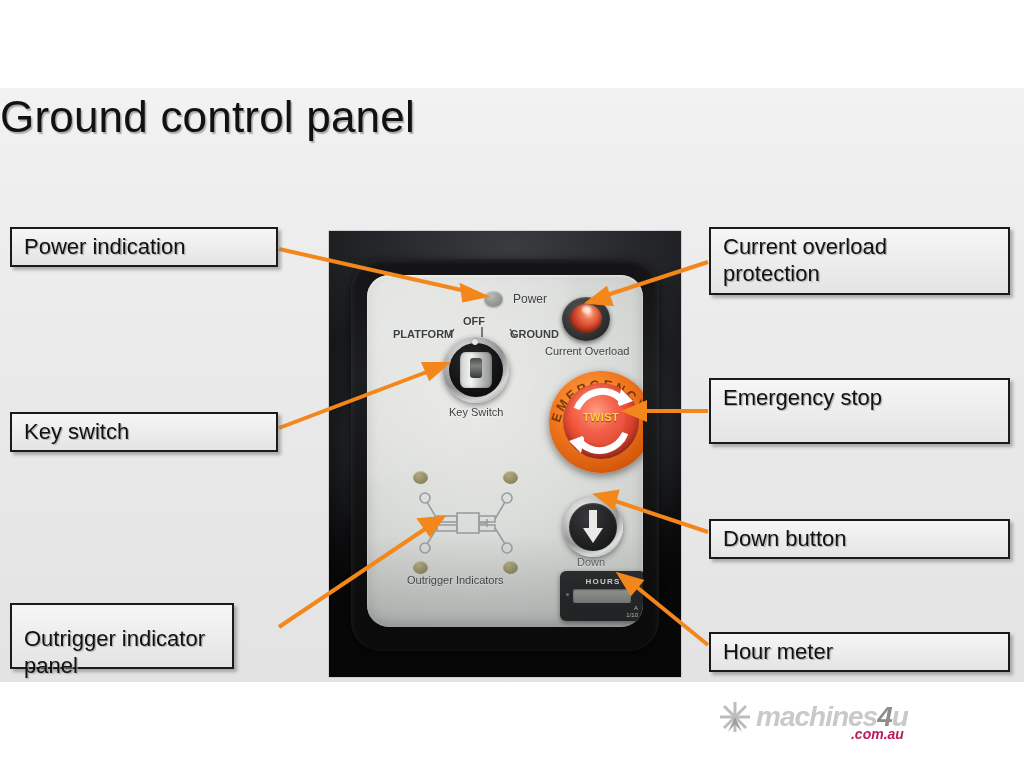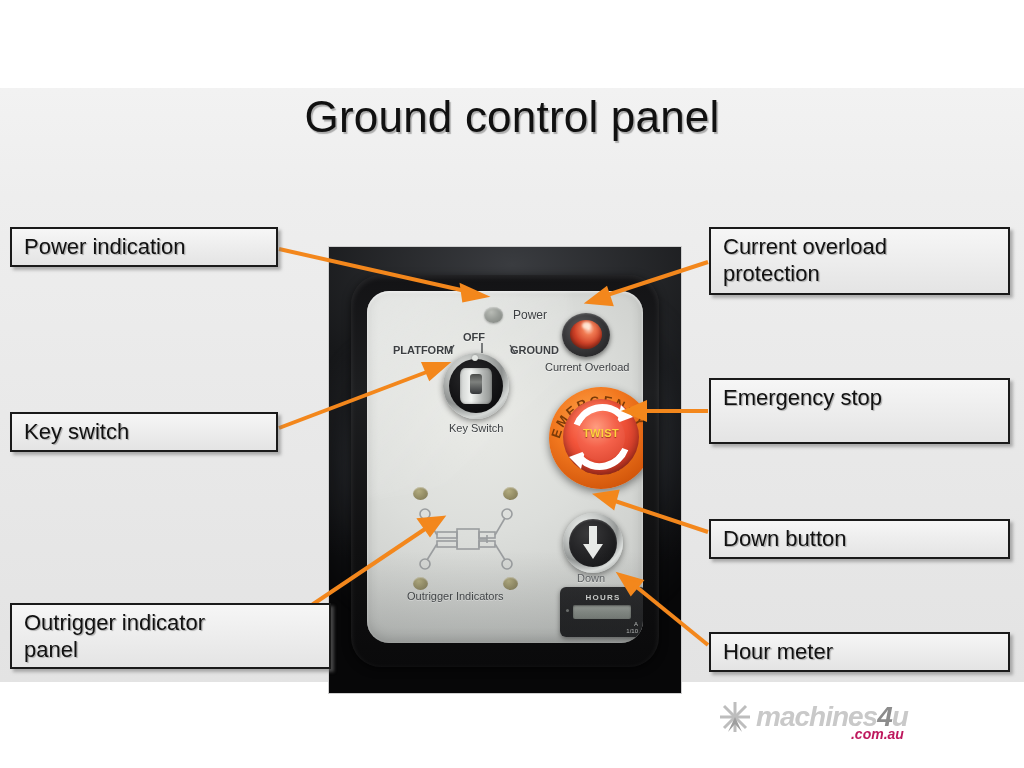--- a/index.html
+++ b/index.html
@@ -31,21 +31,21 @@
   .bg-bottom {
     position: absolute; left: 0; top: 682px; width: 1024px; height: 86px;
     background: #ffffff;
   }
 
   
   #page-title {
     position: absolute;
     left: 0; top: 92px;
     width: 1024px;
-    text-align: center;
+    text-align: left;
     font-size: 44px;
     font-weight: 400;
     color: #111111;
     letter-spacing: 0.2px;
     text-shadow: 1.5px 1.5px 1px rgba(150,150,150,0.75);
   }
 
   
   .callout {
     position: absolute;
@@ -61,21 +61,21 @@
     align-items: center;
   }
   .callout span { display: block; }
 
   
   .leader { position: absolute; left: 0; top: 0; width: 1024px; height: 768px; pointer-events: none; }
 
   
   #photo {
     position: absolute;
-    left: 329px; top: 247px;
+    left: 329px; top: 231px;
     width: 352px; height: 446px;
     overflow: hidden;
     background: #0b0b0c;
     box-shadow: 0 0 0 1px #cfcfcf;
   }
   
   .machine-body {
     position: absolute; inset: 0;
     background:
       radial-gradient(ellipse 140% 70% at 52% 4%, #3a3c40 0%, #17181a 45%, #070708 100%),
@@ -429,21 +429,21 @@
   </svg>
 
   <div class="callout" style="left:10px; top:227px; width:268px; height:40px;align-items:center;">
     <span>Power indication</span>
   </div>
 
   <div class="callout" style="left:10px; top:412px; width:268px; height:40px;">
     <span>Key switch</span>
   </div>
 
-  <div class="callout" style="left:10px; top:603px; width:321px; height:66px; display:block; padding-top:4px;">
+  <div class="callout" style="left:10px; top:603px; width:224px; height:66px; display:block; padding-top:20px;">
     <span>Outrigger indicator</span>
     <span>panel</span>
   </div>
 
   <div class="callout" style="left:709px; top:227px; width:301px; height:68px; display:block; padding-top:4px;">
     <span>Current overload</span>
     <span>protection</span>
   </div>
 
   <div class="callout" style="left:709px; top:378px; width:301px; height:66px; display:block; padding-top:4px;">

